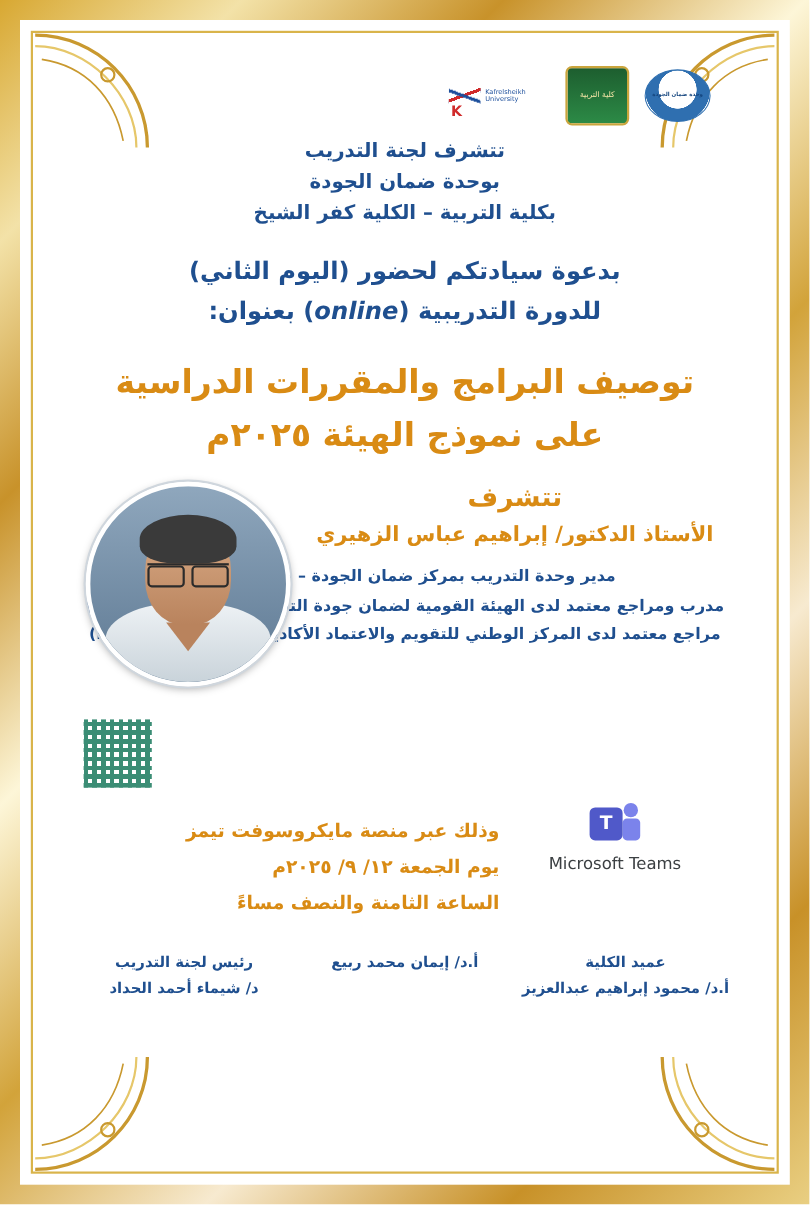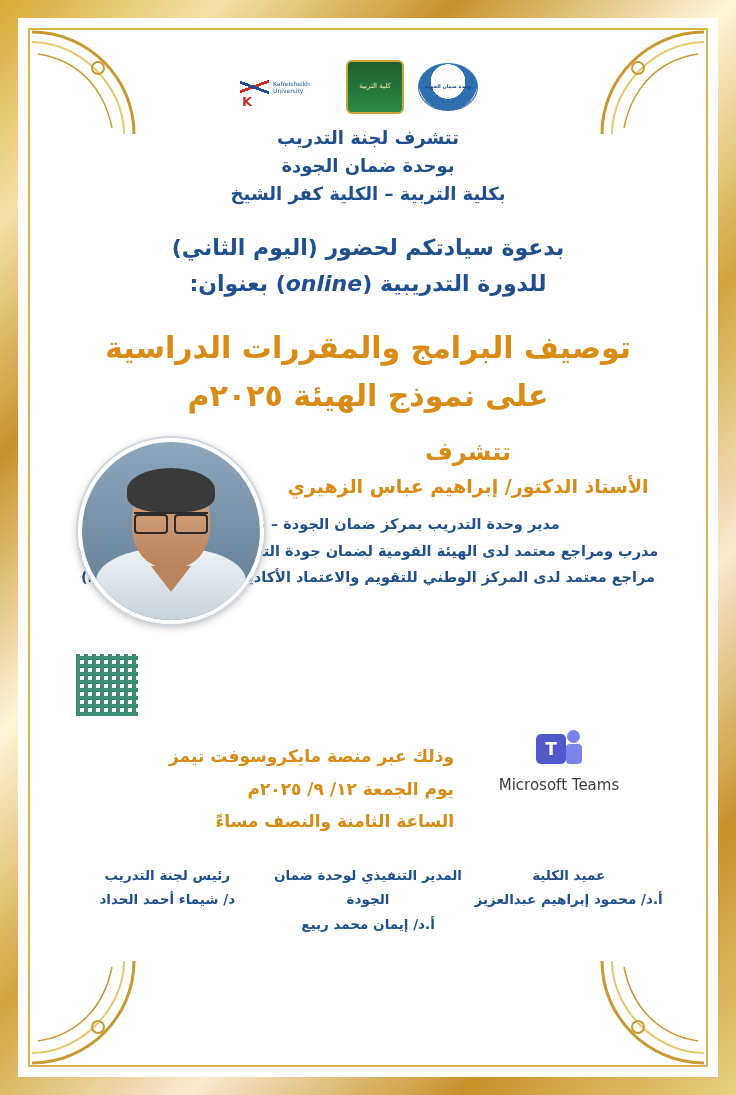--- a/index.html
+++ b/index.html
@@ -36,21 +36,21 @@
 
   .content{
     position:absolute;inset:20px;
     box-sizing:border-box;
     padding:14px 34px 10px 34px;
     text-align:center;
   }
 
   
   .logos{
-    display:flex;justify-content:center;align-items:center;gap:14px;
+    display:flex;justify-content:flex-start;align-items:center;gap:14px;
     height:58px;margin:6px 18px 6px 0;
   }
   .logo{display:flex;flex-direction:column;align-items:center;justify-content:center;}
   .logo-quality{
     width:58px;height:46px;border-radius:50%;
     background:radial-gradient(circle at 50% 38%, #ffffff 0 42%, #2f6fb0 43% 72%, #ffffff 73% 100%);
     border:1px solid #2f6fb0;
     display:flex;align-items:center;justify-content:center;
     font-size:5px;color:#14457e;line-height:1.05;text-align:center;font-weight:bold;
   }
@@ -304,21 +304,20 @@
         <div>الساعة الثامنة والنصف مساءً</div>
       </div>
     </div>
 
     <div class="footer">
       <div class="sig">
         <span class="role">عميد الكلية</span>
         <span class="person">أ.د/ محمود إبراهيم عبدالعزيز</span>
       </div>
       <div class="sig">
-        <span class="role">المدير التنفيذي لوحدة ضمان الجودة</span>
         <span class="person">أ.د/ إيمان محمد ربيع</span>
       </div>
       <div class="sig">
         <span class="role">رئيس لجنة التدريب</span>
         <span class="person">د/ شيماء أحمد الحداد</span>
       </div>
     </div>
 
   </div>
 </div>

